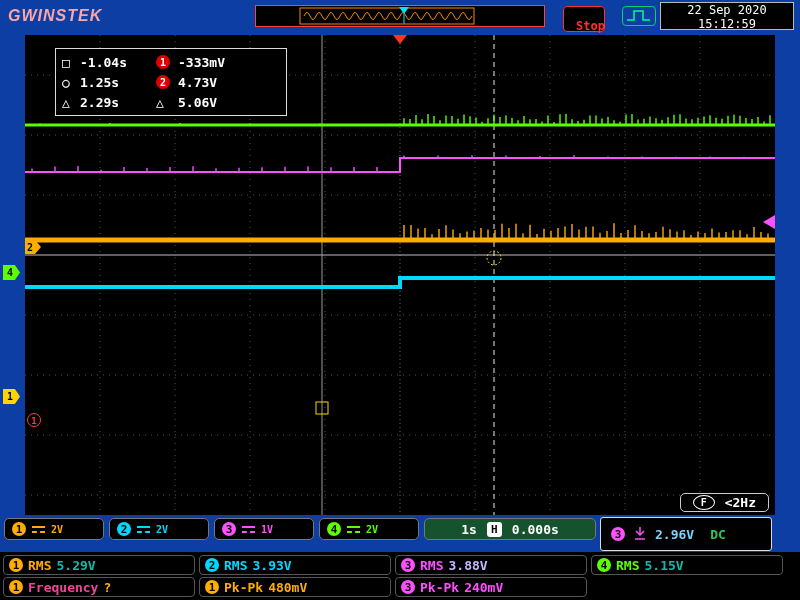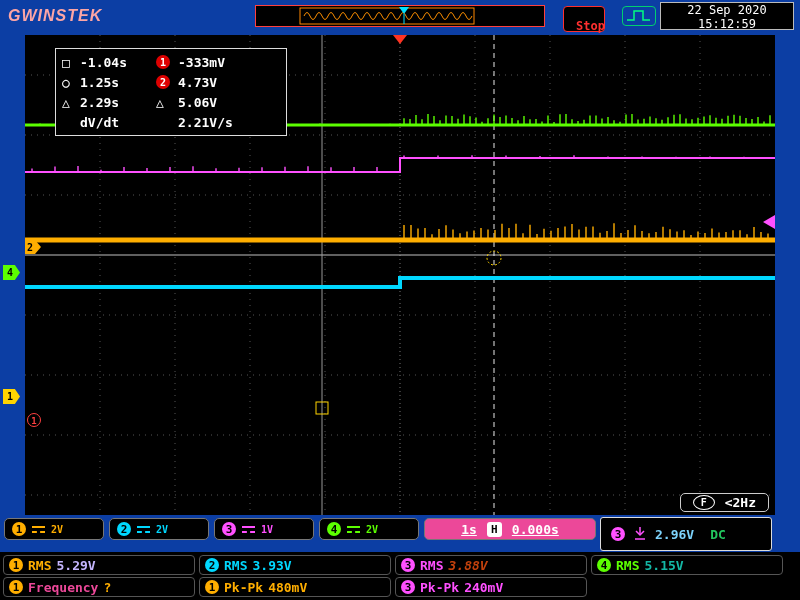--- a/index.html
+++ b/index.html
@@ -43,23 +43,23 @@
   
   .chan-item{position:absolute;top:518px;width:100px;height:22px;background:#000;border:1px solid #777;
              border-radius:5px;display:flex;align-items:center;gap:6px;padding:0 7px;box-sizing:border-box;}
   .circ{min-width:14px;width:14px;height:14px;border-radius:50%;color:#000;font-weight:bold;
         font-size:11px;display:inline-flex;align-items:center;justify-content:center;}
   .coupling{width:13px;display:inline-block;}
   .coupling div{height:0;}
   .cl1{border-top:2px solid;}
   .cl2{border-top:2px dashed;margin-top:3px;}
   .chan-scale{font-weight:bold;font-size:10px;}
-  .timebase{position:absolute;left:424px;top:518px;width:172px;height:22px;background:#ec4899;
+  .timebase{position:absolute;left:424px;top:518px;width:172px;height:22px;background:#14532d;
             border:1px solid #777;border-radius:5px;display:flex;align-items:center;justify-content:center;
-            gap:10px;color:#fff;font-weight:bold;font-size:13px;box-sizing:border-box;text-decoration:underline;}
+            gap:10px;color:#fff;font-weight:bold;font-size:13px;box-sizing:border-box;}
   .hbadge{background:#fff;color:#000;border-radius:3px;width:15px;height:15px;display:inline-flex;
           align-items:center;justify-content:center;font-weight:bold;font-size:11px;}
   .trigbox{position:absolute;left:600px;top:517px;width:172px;height:34px;background:#000;
            border:1px solid #ddd;border-radius:3px;display:flex;align-items:center;gap:8px;
            padding:0 10px;font-weight:bold;font-size:13px;box-sizing:border-box;}
   .trig-dc{margin-left:8px;}
   .botstrip{position:absolute;left:0;top:552px;width:800px;height:48px;background:#000;}
   .meas-item{position:absolute;width:192px;height:20px;background:#000;border:1px solid #555;
              border-radius:4px;display:flex;align-items:center;gap:5px;padding:0 5px;
              box-sizing:border-box;font-weight:bold;font-size:13px;}
@@ -147,26 +147,20 @@
           <span class="redcirc">2</span>
         </span>
         <span class="cval2">4.73V</span>
       </div>
       <div class="crow">
         <span class="csym">△</span>
         <span class="cval">2.29s</span>
         <span class="csym2">△</span>
         <span class="cval2">5.06V</span>
       </div>
-      <div class="crow">
-        <span class="csym"></span>
-        <span class="cval">dV/dt</span>
-        <span class="csym2"></span>
-        <span class="cval2">2.21V/s</span>
-      </div>
     </div>
   <div class="freqbox">
     <span class="f-oval">F</span>
     <span>&lt;2Hz</span>
   </div>
 </div>
 
 <div class="timebase">
   <span>1s</span>
   <span class="hbadge">H</span>
@@ -214,31 +208,31 @@
     <span class="circ" style="background: rgb(92, 255, 0);">4</span>
     <span class="coupling">
       <div class="cl1" style="border-color: rgb(92, 255, 0);"></div>
       <div class="cl2" style="border-color: rgb(92, 255, 0);"></div>
     </span>
     <span class="chan-scale" style="color: rgb(92, 255, 0);">2V</span>
   </div>
 <div class="meas-item" style="left: 3px; top: 555px;">
     <span class="circ" style="background: rgb(255, 174, 0);">1</span>
     <span style="color: rgb(255, 174, 0);">RMS</span>
-    <span style="color: #c4b5fd;">5.29V</span>
+    <span style="color: #14b8a6;">5.29V</span>
   </div>
 <div class="meas-item" style="left: 199px; top: 555px;">
     <span class="circ" style="background: rgb(0, 216, 255);">2</span>
     <span style="color: rgb(0, 216, 255);">RMS</span>
     <span style="color: rgb(0, 216, 255);">3.93V</span>
   </div>
 <div class="meas-item" style="left: 395px; top: 555px;">
     <span class="circ" style="background: rgb(255, 80, 255);">3</span>
     <span style="color: rgb(255, 80, 255);">RMS</span>
-    <span style="color: #c2410c; font-style: italic;">3.88V</span>
+    <span style="color: #c4b5fd;">3.88V</span>
   </div>
 <div class="meas-item" style="left: 591px; top: 555px;">
     <span class="circ" style="background: rgb(92, 255, 0);">4</span>
     <span style="color: rgb(92, 255, 0);">RMS</span>
     <span style="color: #14b8a6;">5.15V</span>
   </div>
 <div class="meas-item" style="left: 3px; top: 577px;">
     <span class="circ" style="background: rgb(255, 174, 0);">1</span>
     <span style="color: #ec4899;">Frequency</span>
     <span style="color: rgb(255, 174, 0);">?</span>

